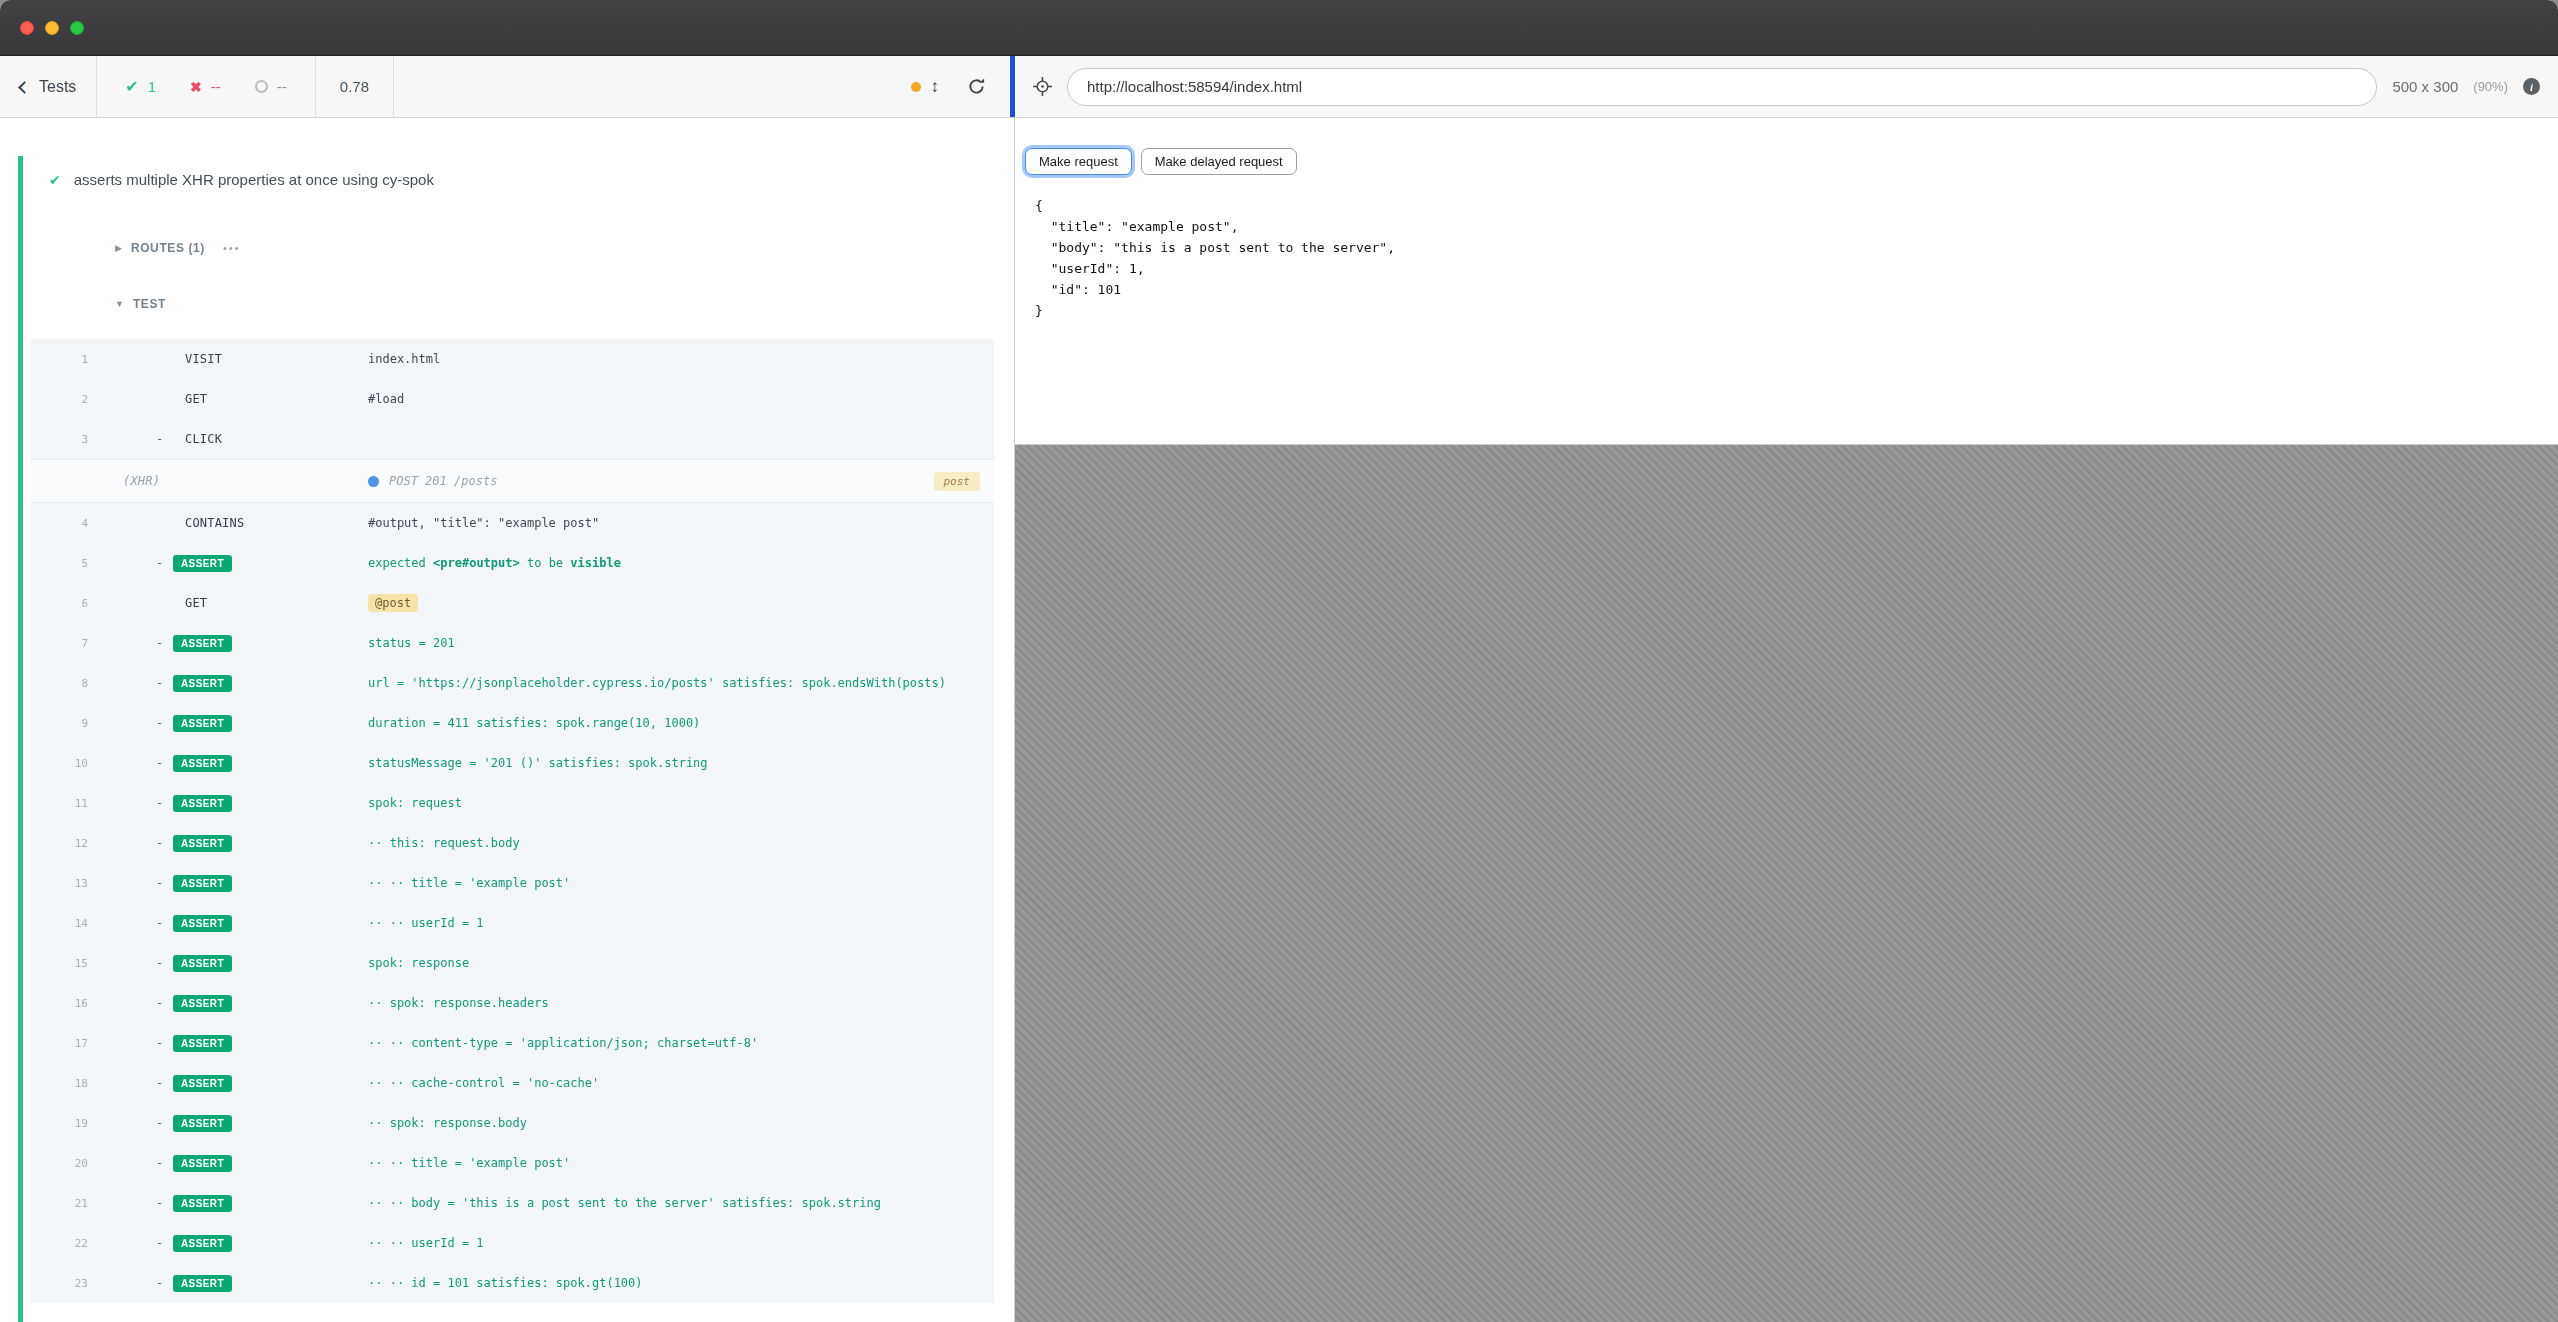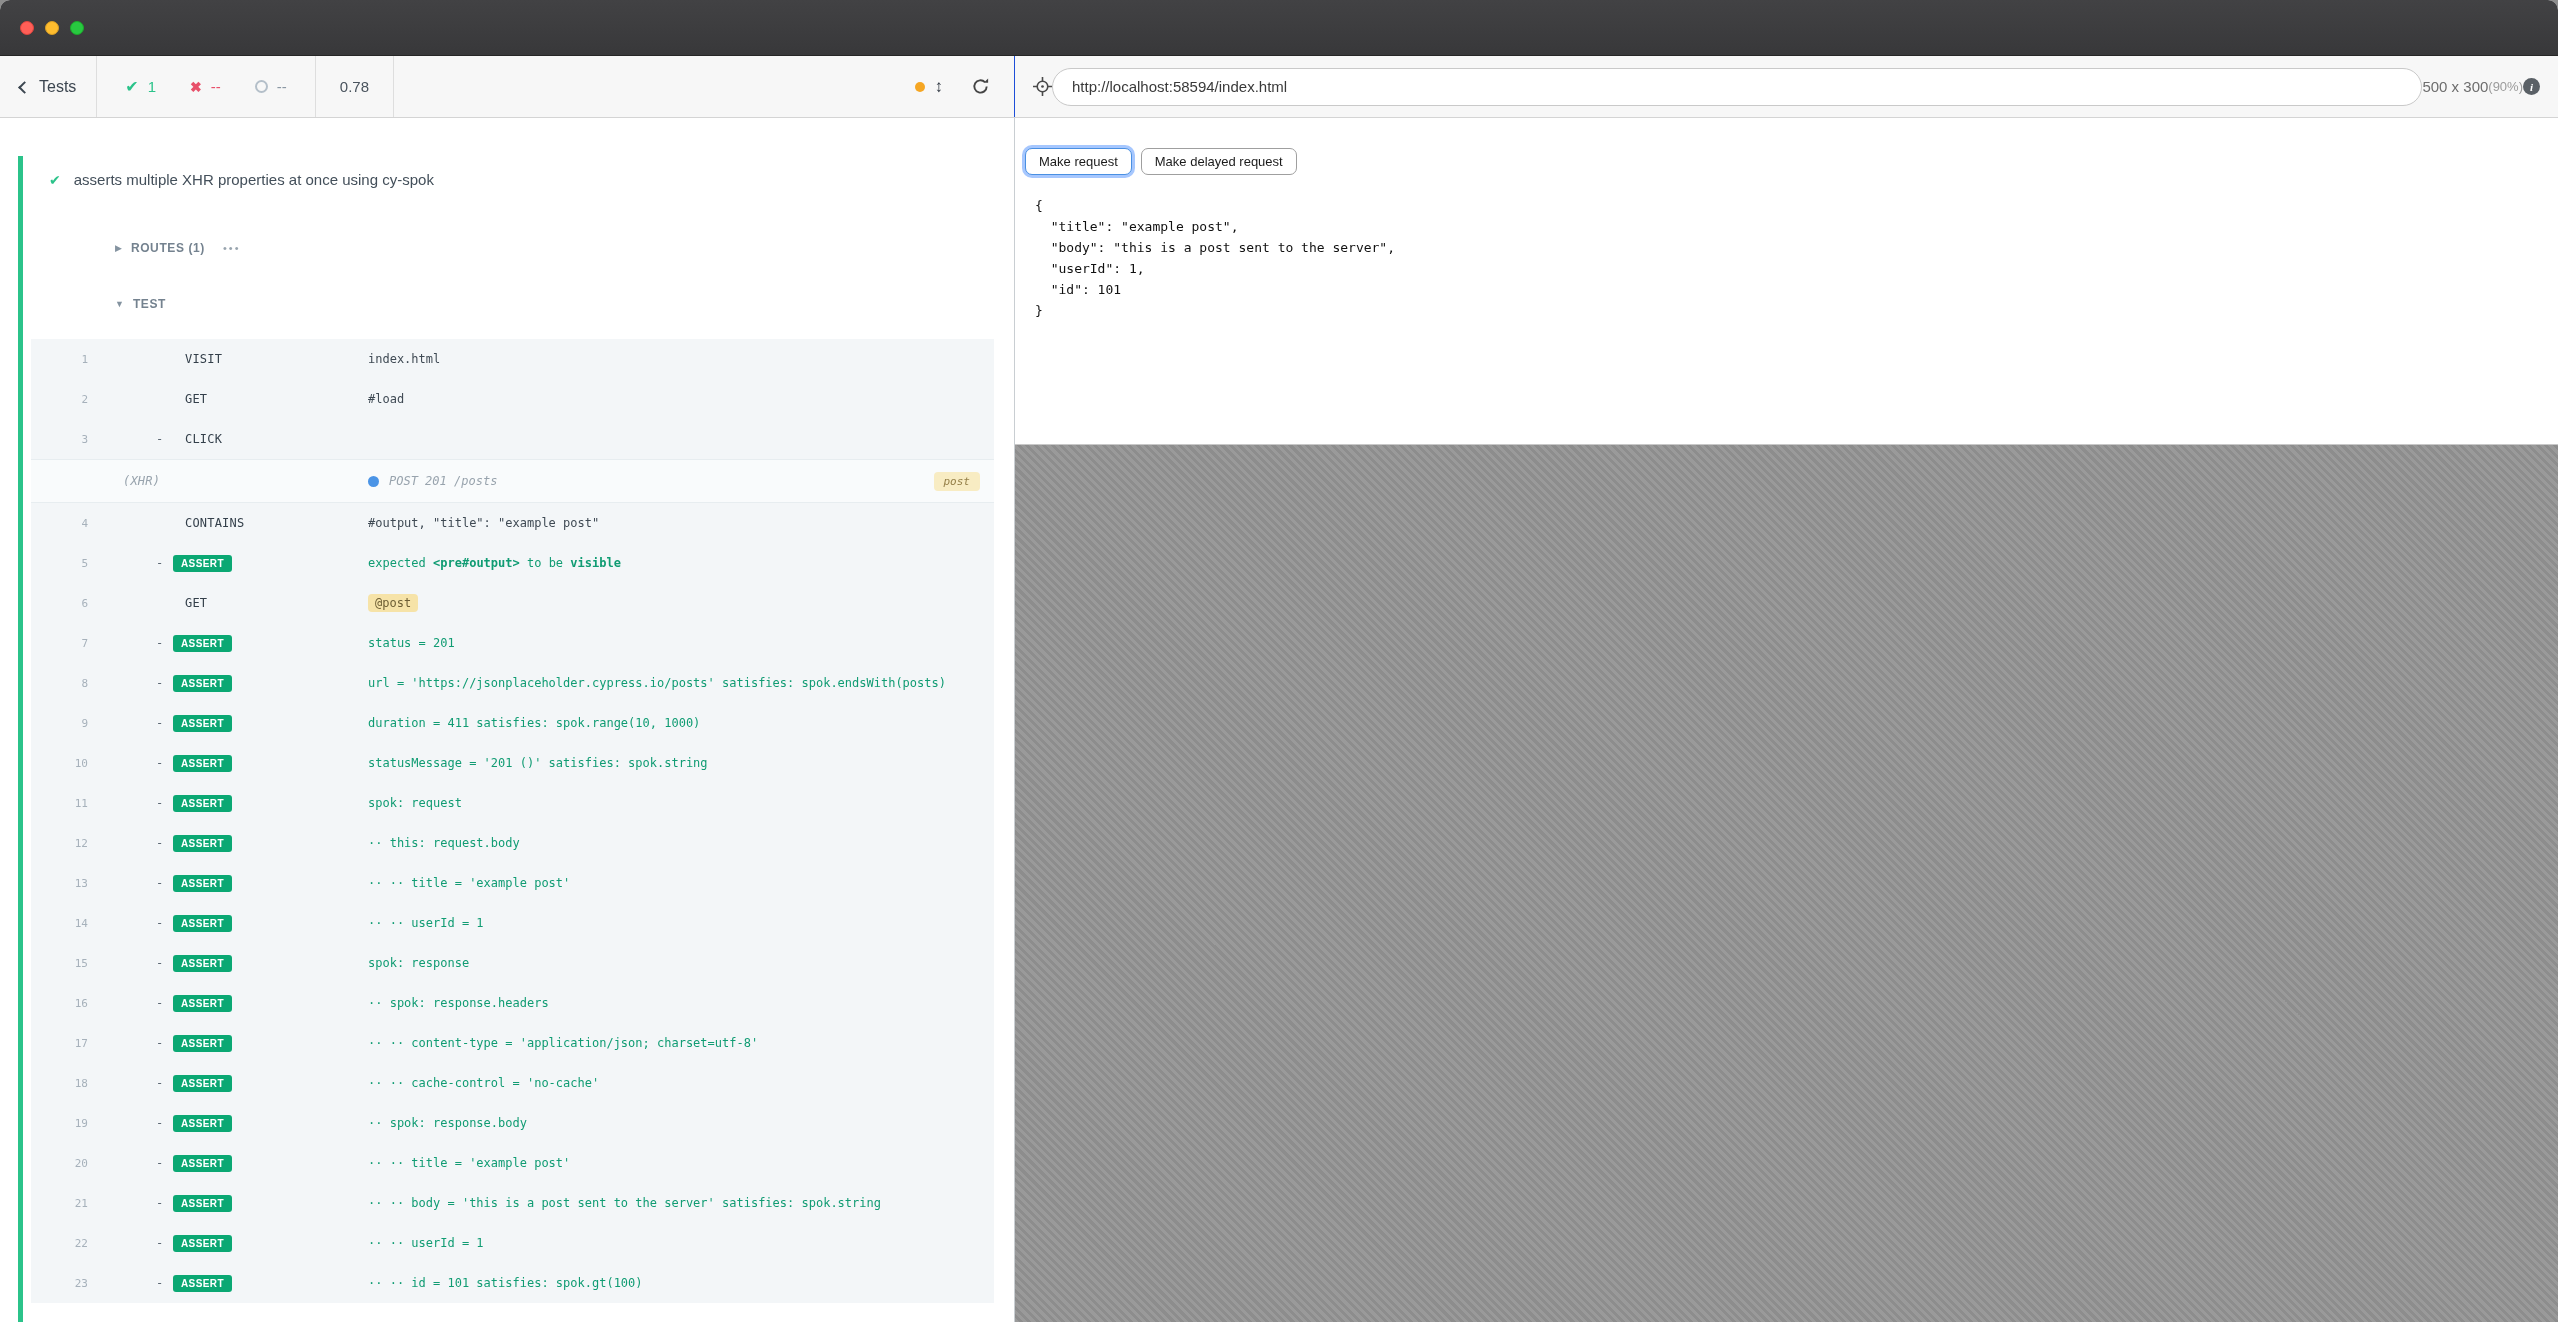--- a/index.html
+++ b/index.html
@@ -20,38 +20,38 @@
   .titlebar{flex:0 0 56px;height:56px;background:linear-gradient(#424244,#38383a);border-bottom:1px solid #262626;display:flex;align-items:center;position:relative;}
   .traffic-lights{position:absolute;left:20px;top:0;bottom:0;display:flex;align-items:center;gap:11px;}
   .tl{width:14px;height:14px;border-radius:50%;display:inline-block;}
   .tl.red{background:#ff5f57;border:1px solid #e0443e;}
   .tl.yellow{background:#febc2e;border:1px solid #d89e24;}
   .tl.green{background:#28c840;border:1px solid #1aab29;}
   .window-title{flex:1;text-align:center;color:#d9d9d9;font-size:15px;font-weight:bold;letter-spacing:.2px;}
 
   
   .toolbar{flex:0 0 62px;height:62px;background:#f7f7f7;border-bottom:1px solid #d4d4d4;display:flex;}
-  .toolbar-reporter{flex:0 0 1015px;width:1015px;display:flex;align-items:center;border-right:1px solid #1d4ed8;padding-left:16px;}
+  .toolbar-reporter{flex:0 0 1015px;width:1015px;display:flex;align-items:center;border-right:5px solid #1d4ed8;padding-left:16px;}
   .tests-back{display:flex;align-items:center;gap:10px;font-size:16px;color:#3c4650;padding:0 20px 0 4px;cursor:pointer;}
   .chev{width:9px;height:9px;border-left:2px solid #3c4650;border-bottom:2px solid #3c4650;transform:rotate(45deg);margin-top:1px;}
   .tb-divider{width:1px;align-self:stretch;background:#dedede;}
   .stat{display:flex;align-items:center;gap:9px;font-size:15px;padding:0 17px;}
   .stat.passed{color:var(--pass-green);padding-left:28px;}
   .stat.passed .glyph{font-size:16px;}
   .stat.failed{color:var(--fail-red);}
   .stat.failed .glyph{font-size:14px;font-weight:bold;}
   .stat.pending{color:#8b98a4;padding-right:28px;}
   .pending-circle{width:13px;height:13px;border:2px solid #b4bfc9;border-radius:50%;}
   .duration{font-size:15px;color:#4a545e;padding:0 24px;}
   .spacer{flex:1;}
   .orange-dot{width:10px;height:10px;border-radius:50%;background:var(--scroll-dot-orange);margin-right:10px;}
   .updown{font-size:17px;color:#2e3640;font-weight:bold;margin-right:28px;}
   .refresh{margin-right:24px;display:flex;cursor:pointer;}
 
-  .toolbar-browser{flex:1;display:flex;align-items:center;padding:12px 18px;min-width:0;}
+  .toolbar-browser{flex:1;display:flex;align-items:center;padding:12px 18px;gap:15px;min-width:0;}
   .crosshair{display:flex;cursor:pointer;}
   .url-bar{flex:1;height:38px;background:#fff;border:1px solid #c9c9c9;border-radius:19px;display:flex;align-items:center;padding:0 19px;font-size:15px;color:#3a3a3a;min-width:0;}
   .viewport-size{font-size:15px;color:#6d6d6d;white-space:nowrap;}
   .viewport-scale{font-size:13px;color:#9b9b9b;white-space:nowrap;}
   .info-icon{flex:0 0 17px;width:17px;height:17px;border-radius:50%;background:#5a6066;color:#fff;font-size:11px;font-weight:bold;font-style:italic;font-family:"Liberation Serif",serif;display:flex;align-items:center;justify-content:center;}
 
   
   .main{flex:1;display:flex;min-height:0;}
 
   

